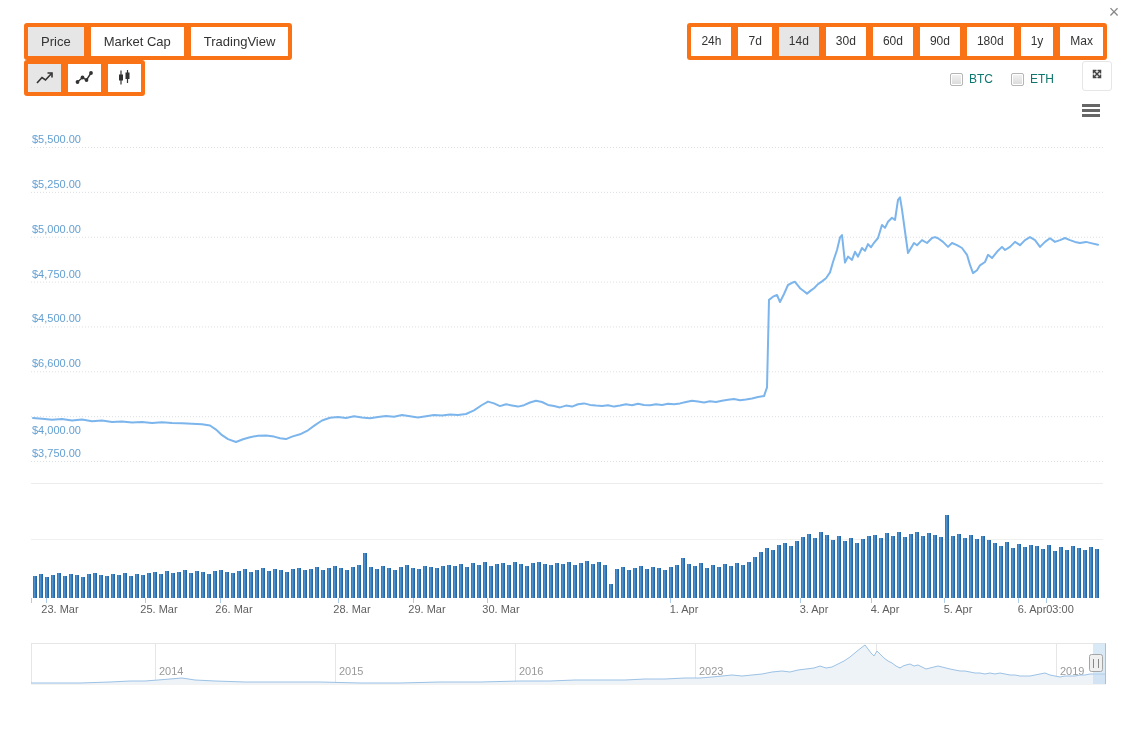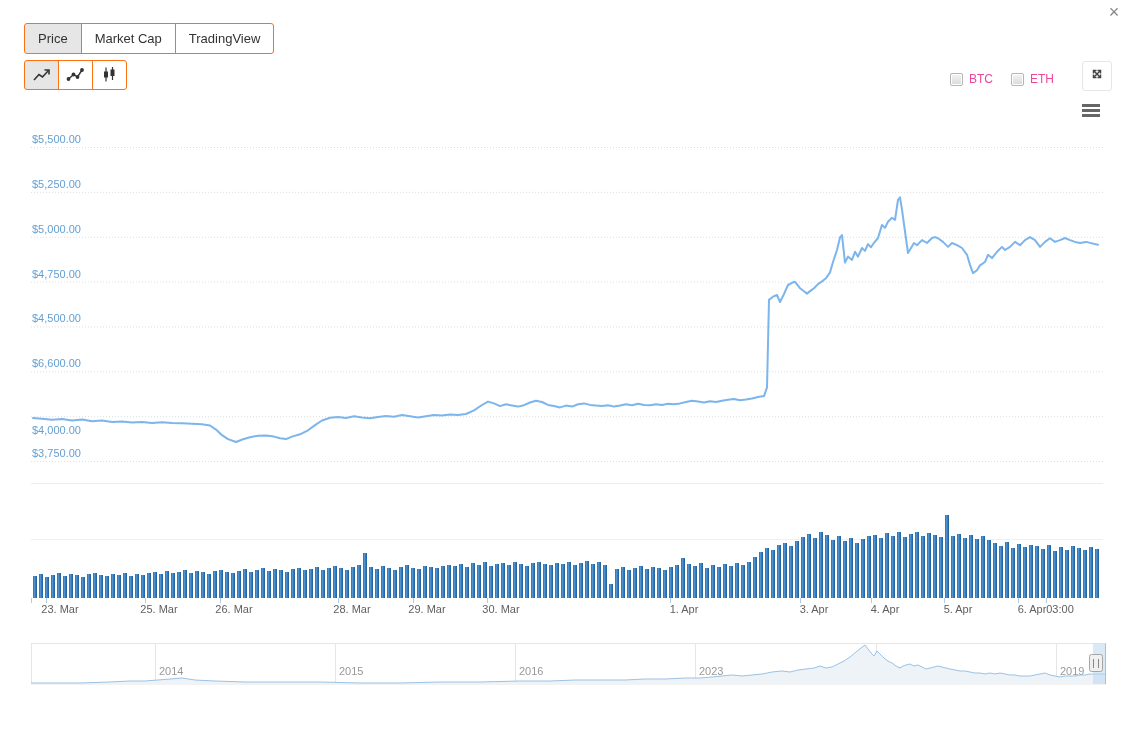--- a/index.html
+++ b/index.html
@@ -1,33 +1,33 @@
 <!DOCTYPE html>
 <html><head>
 <meta charset="utf-8">
 <style>
   html,body{margin:0;padding:0;background:#fff;}
   .screen{position:relative;width:1130px;height:732px;background:#fff;overflow:hidden;
           font-family:"Liberation Sans",sans-serif;color:#333;}
   
   .btn-group{position:absolute;display:flex;}
-  .btn{border:1px solid #f97316;background:#fff;color:#333;font-size:13px;line-height:15px;
+  .btn{border:4px solid #f97316;background:#fff;color:#333;font-size:13px;line-height:15px;
        padding:7px 13px;margin-left:-1px;cursor:pointer;white-space:nowrap;}
   .btn:first-child{margin-left:0;border-radius:3px 0 0 3px;}
   .btn:last-child{border-radius:0 3px 3px 0;}
   .btn.sel{background:#e6e6e6;}
   .tabs-left{left:24px;top:23px;}
   .ranges{right:23px;top:23px;}
   .ranges .btn{font-size:12px;padding:7px 10px;}
   .charttype{left:24px;top:60px;}
   .charttype .btn{padding:5px 7px 3px 7px;}
   .close{position:absolute;right:6px;top:2px;font-size:18px;color:#888;cursor:pointer;
          width:20px;height:20px;text-align:center;line-height:20px;}
   .overlays{position:absolute;right:64px;top:72px;display:flex;align-items:center;gap:6px;
-            font-size:12px;color:#ec4899;}
+            font-size:12px;color:#0f766e;}
   .cb{display:inline-block;width:11px;height:11px;border:1px solid #b5b5b5;border-radius:2px;
       background:linear-gradient(#f4f4f4,#d9d9d9);box-shadow:inset 0 0 0 1px #fff;cursor:pointer;}
   .cb-label{margin-right:12px;cursor:pointer;}
   .expandbtn{position:absolute;right:18px;top:61px;width:28px;height:28px;border:1px solid #e6e6e6;
              border-radius:3px;background:#fff;display:flex;align-items:center;justify-content:center;cursor:pointer;}
   .burger{position:absolute;right:30px;top:104px;width:18px;cursor:pointer;}
   .burger div{height:3px;background:#666;margin-bottom:2px;}
   
   .ylab{position:absolute;left:32px;font-size:11px;color:#64a0d2;}
   .yl0{top:133px}.yl1{top:178px}.yl2{top:223px}.yl3{top:268px}
@@ -47,20 +47,31 @@
 <div class="screen">
 
   <div class="close">×</div>
 
   <div class="btn-group tabs-left">
     <button class="btn sel">Price</button>
     <button class="btn">Market Cap</button>
     <button class="btn">TradingView</button>
   </div>
 
+  <div class="btn-group ranges">
+    <button class="btn">24h</button>
+    <button class="btn">7d</button>
+    <button class="btn sel">14d</button>
+    <button class="btn">30d</button>
+    <button class="btn">60d</button>
+    <button class="btn">90d</button>
+    <button class="btn">180d</button>
+    <button class="btn">1y</button>
+    <button class="btn">Max</button>
+  </div>
 
   <div class="btn-group charttype">
     <button class="btn sel">
       <span>
         <svg width="19" height="17" viewBox="0 0 19 17">
             <path d="M2 14 L7 8.5 L10.5 11 L16.5 4.5" stroke="#333" stroke-width="1.6" fill="none"></path>
             <path d="M12.5 4 L17 4 L17 8.5" stroke="#333" stroke-width="1.6" fill="none"></path>
           </svg>
       </span>
     </button>

